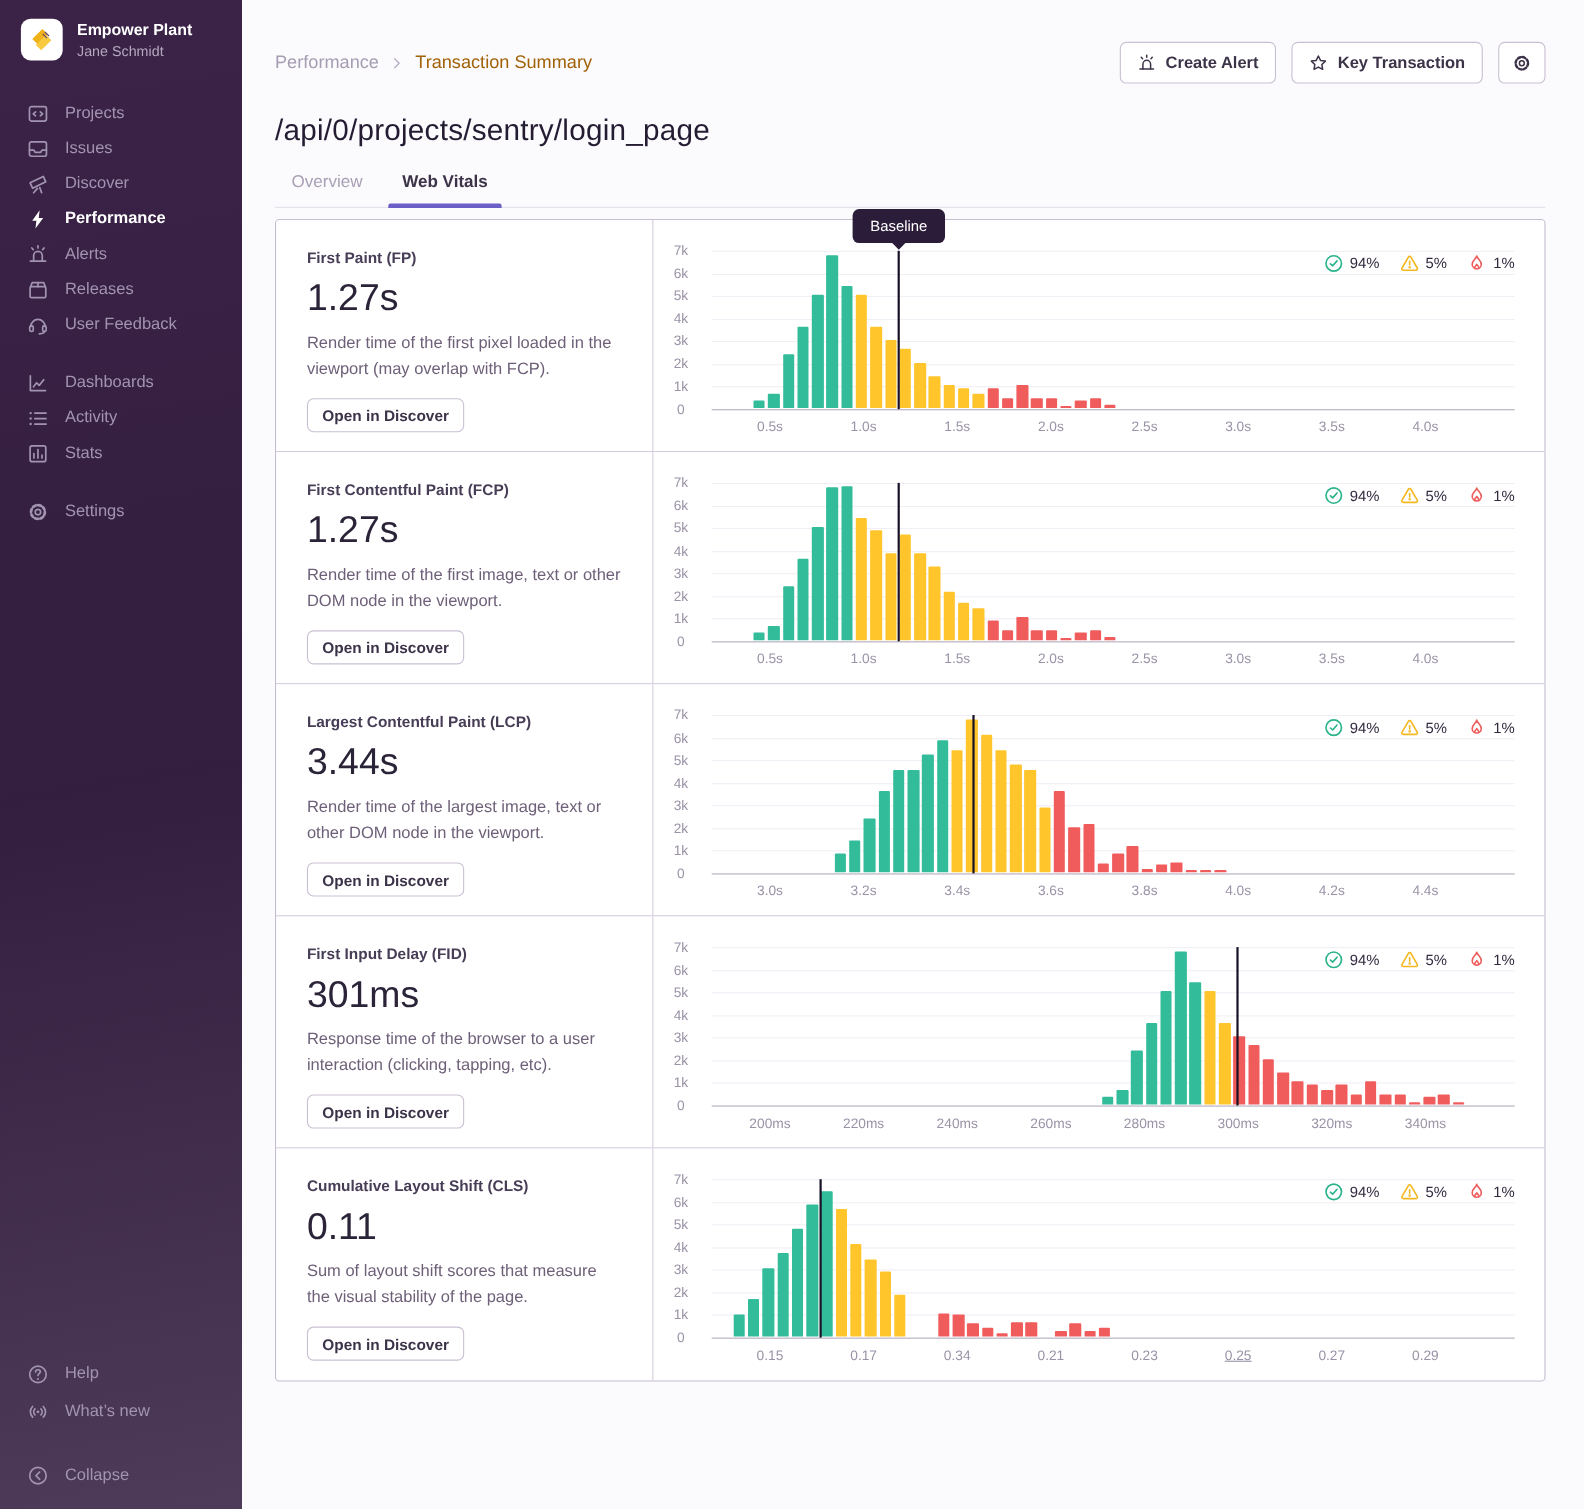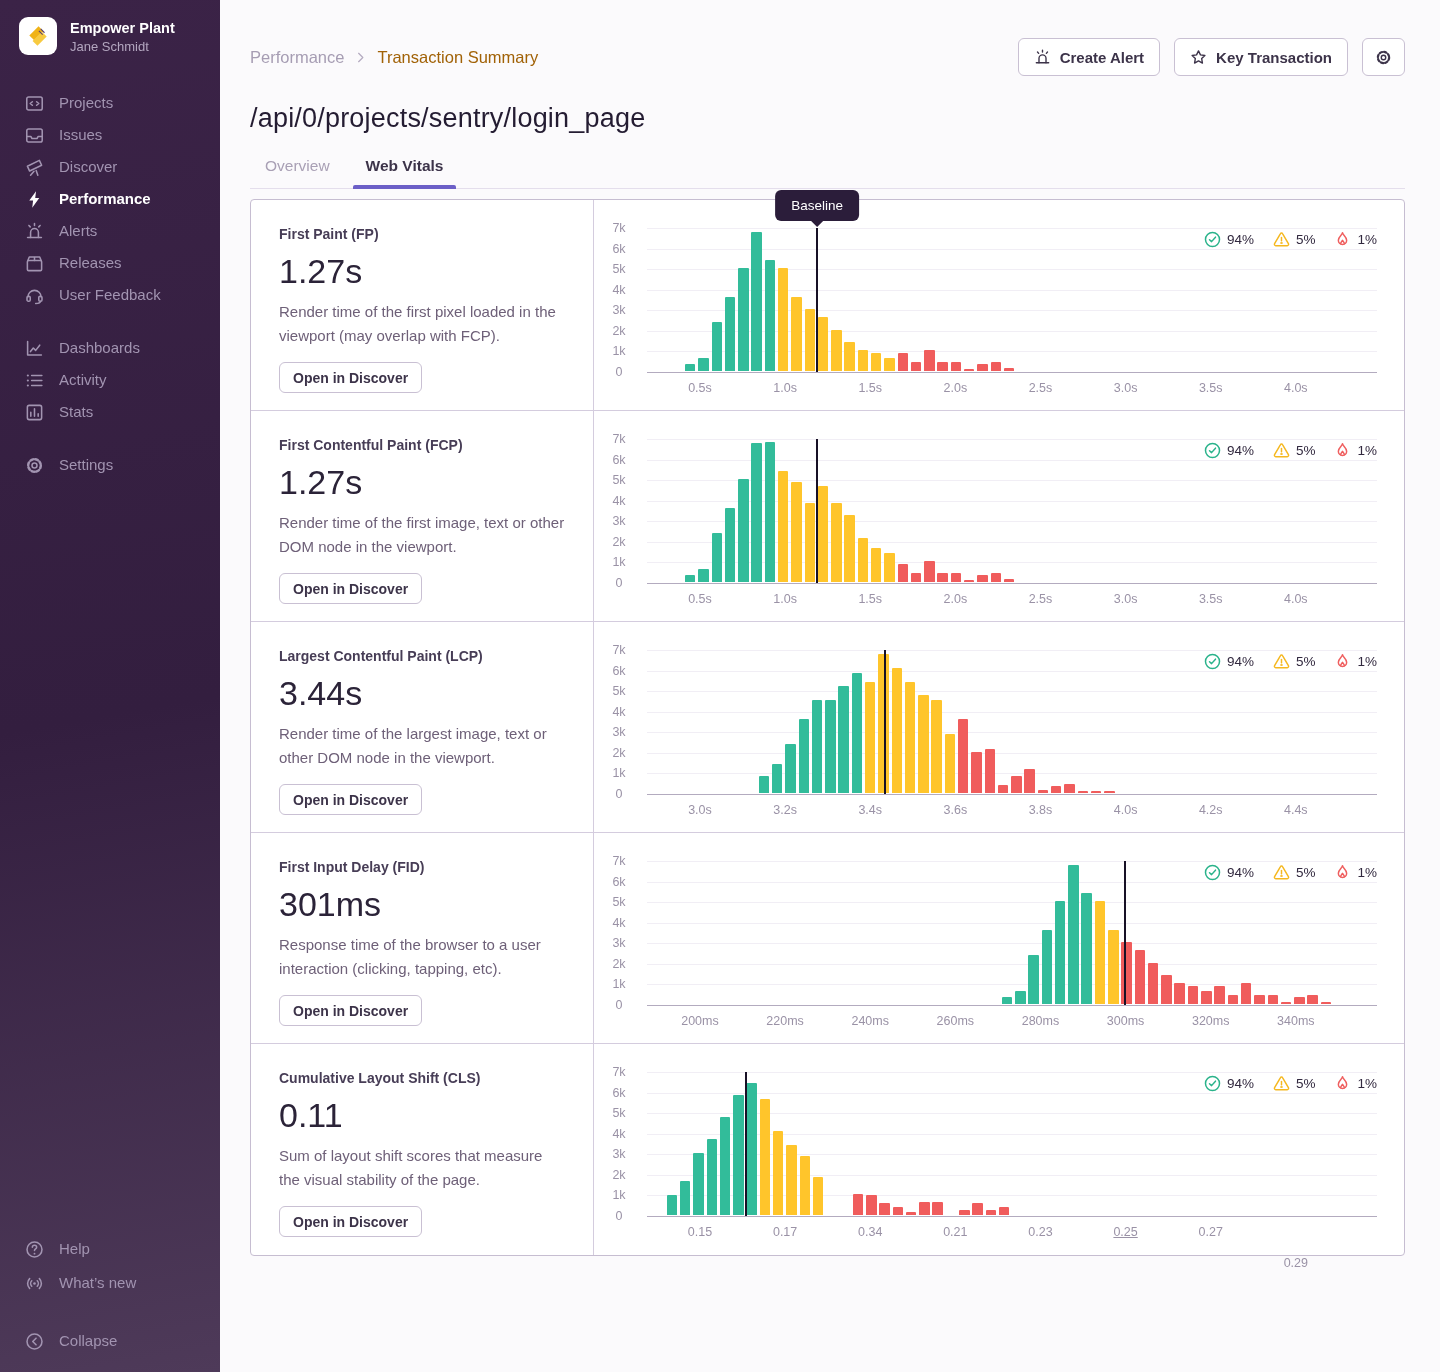--- a/index.html
+++ b/index.html
@@ -727,21 +727,21 @@
               <span class="ylab" style="top: 14.2857%;">6k</span>
               <div class="gl" style="top: 0%;"></div>
               <span class="ylab" style="top: 0%;">7k</span>
               <span class="xlab" style="left: 7.26%;">0.15</span>
               <span class="xlab" style="left: 18.92%;">0.17</span>
               <span class="xlab" style="left: 30.58%;">0.34</span>
               <span class="xlab" style="left: 42.24%;">0.21</span>
               <span class="xlab" style="left: 53.9%;">0.23</span>
               <span class="xlab" style="left: 65.56%; text-decoration: underline;">0.25</span>
               <span class="xlab" style="left: 77.22%;">0.27</span>
-              <span class="xlab" style="left: 88.88%; margin-top: 31px;">0.29</span>
+              <span class="xlab" style="left: 88.88%;">0.29</span>
               <div class="bar" style="left: 2.7%; width: 1.44%; height: 13.5714%; background: rgb(50, 188, 154);"></div>
               <div class="bar" style="left: 4.52%; width: 1.44%; height: 23.5714%; background: rgb(50, 188, 154);"></div>
               <div class="bar" style="left: 6.34%; width: 1.44%; height: 42.8571%; background: rgb(50, 188, 154);"></div>
               <div class="bar" style="left: 8.16%; width: 1.44%; height: 52.8571%; background: rgb(50, 188, 154);"></div>
               <div class="bar" style="left: 9.98%; width: 1.44%; height: 67.8571%; background: rgb(50, 188, 154);"></div>
               <div class="bar" style="left: 11.8%; width: 1.44%; height: 83.5714%; background: rgb(50, 188, 154);"></div>
               <div class="bar" style="left: 13.62%; width: 1.44%; height: 91.4286%; background: rgb(50, 188, 154);"></div>
               <div class="bar" style="left: 15.44%; width: 1.44%; height: 80.7143%; background: rgb(255, 197, 43);"></div>
               <div class="bar" style="left: 17.26%; width: 1.44%; height: 58.5714%; background: rgb(255, 197, 43);"></div>
               <div class="bar" style="left: 19.08%; width: 1.44%; height: 48.5714%; background: rgb(255, 197, 43);"></div>

